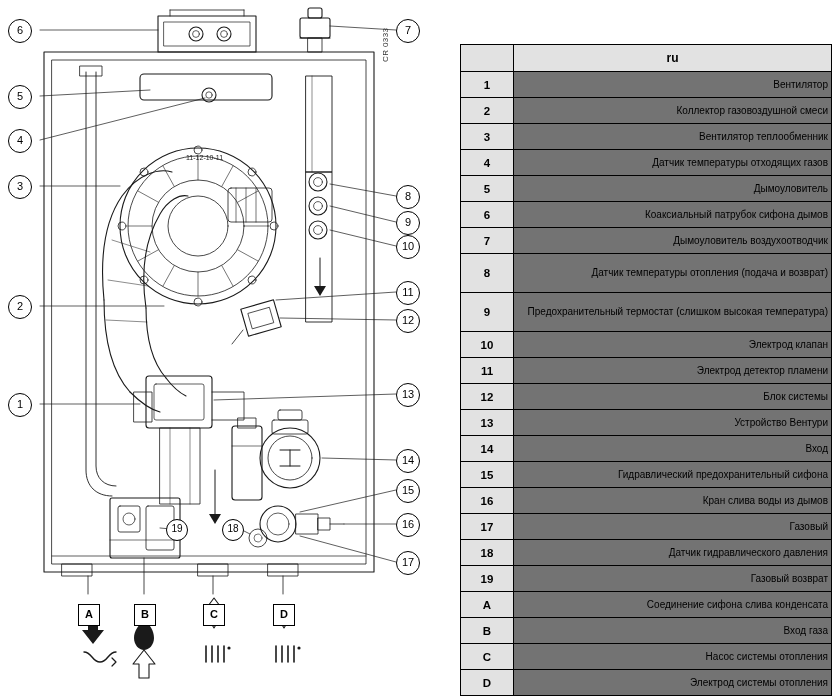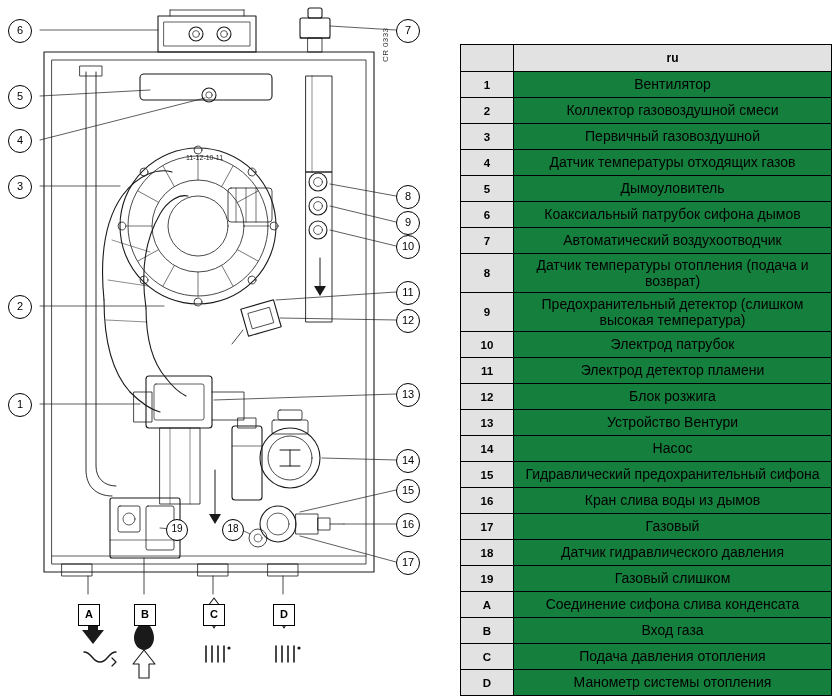--- a/index.html
+++ b/index.html
@@ -105,24 +105,25 @@
   table.legend thead th.blank {
     width: 46px;
   }
   table.legend td.num {
     width: 46px;
     background: #e2e2e2;
     font-weight: bold;
     font-size: 11.5px;
   }
   table.legend td.desc {
-    background: #15803d;
+    background: #737373;
     height: 21px;
     line-height: 1.15;
-    font-size: 14px;
+    font-size: 10px;
+    text-align: right;
   }
   table.legend tr.tall td {
     height: 34px;
   }
 </style>
 </head>
 <body>
 
 <div class="page">
 
@@ -364,99 +365,99 @@
           <tr>
             <td class="num">1</td>
             <td class="desc">Вентилятор</td>
           </tr>
           <tr>
             <td class="num">2</td>
             <td class="desc">Коллектор газовоздушной смеси</td>
           </tr>
           <tr>
             <td class="num">3</td>
-            <td class="desc">Первичный газовоздушной</td>
+            <td class="desc">Вентилятор теплообменник</td>
           </tr>
           <tr>
             <td class="num">4</td>
             <td class="desc">Датчик температуры отходящих газов</td>
           </tr>
           <tr>
             <td class="num">5</td>
             <td class="desc">Дымоуловитель</td>
           </tr>
           <tr>
             <td class="num">6</td>
             <td class="desc">Коаксиальный патрубок сифона дымов</td>
           </tr>
           <tr>
             <td class="num">7</td>
-            <td class="desc">Автоматический воздухоотводчик</td>
+            <td class="desc">Дымоуловитель воздухоотводчик</td>
           </tr>
           <tr class="tall">
             <td class="num">8</td>
             <td class="desc">Датчик температуры отопления (подача и возврат)</td>
           </tr>
           <tr class="tall">
             <td class="num">9</td>
-            <td class="desc">Предохранительный детектор (слишком высокая температура)</td>
+            <td class="desc">Предохранительный термостат (слишком высокая температура)</td>
           </tr>
           <tr>
             <td class="num">10</td>
-            <td class="desc">Электрод патрубок</td>
+            <td class="desc">Электрод клапан</td>
           </tr>
           <tr>
             <td class="num">11</td>
             <td class="desc">Электрод детектор пламени</td>
           </tr>
           <tr>
             <td class="num">12</td>
-            <td class="desc">Блок розжига</td>
+            <td class="desc">Блок системы</td>
           </tr>
           <tr>
             <td class="num">13</td>
             <td class="desc">Устройство Вентури</td>
           </tr>
           <tr>
             <td class="num">14</td>
-            <td class="desc">Насос</td>
+            <td class="desc">Вход</td>
           </tr>
           <tr>
             <td class="num">15</td>
             <td class="desc">Гидравлический предохранительный сифона</td>
           </tr>
           <tr>
             <td class="num">16</td>
             <td class="desc">Кран слива воды из дымов</td>
           </tr>
           <tr>
             <td class="num">17</td>
             <td class="desc">Газовый</td>
           </tr>
           <tr>
             <td class="num">18</td>
             <td class="desc">Датчик гидравлического давления</td>
           </tr>
           <tr>
             <td class="num">19</td>
-            <td class="desc">Газовый слишком</td>
+            <td class="desc">Газовый возврат</td>
           </tr>
           <tr>
             <td class="num">A</td>
             <td class="desc">Соединение сифона слива конденсата</td>
           </tr>
           <tr>
             <td class="num">B</td>
             <td class="desc">Вход газа</td>
           </tr>
           <tr>
             <td class="num">C</td>
-            <td class="desc">Подача давления отопления</td>
+            <td class="desc">Насос системы отопления</td>
           </tr>
           <tr>
             <td class="num">D</td>
-            <td class="desc">Манометр системы отопления</td>
+            <td class="desc">Электрод системы отопления</td>
           </tr>
         </tbody>
     </table>
   </div>
 
 </div>
 
 </body></html>

